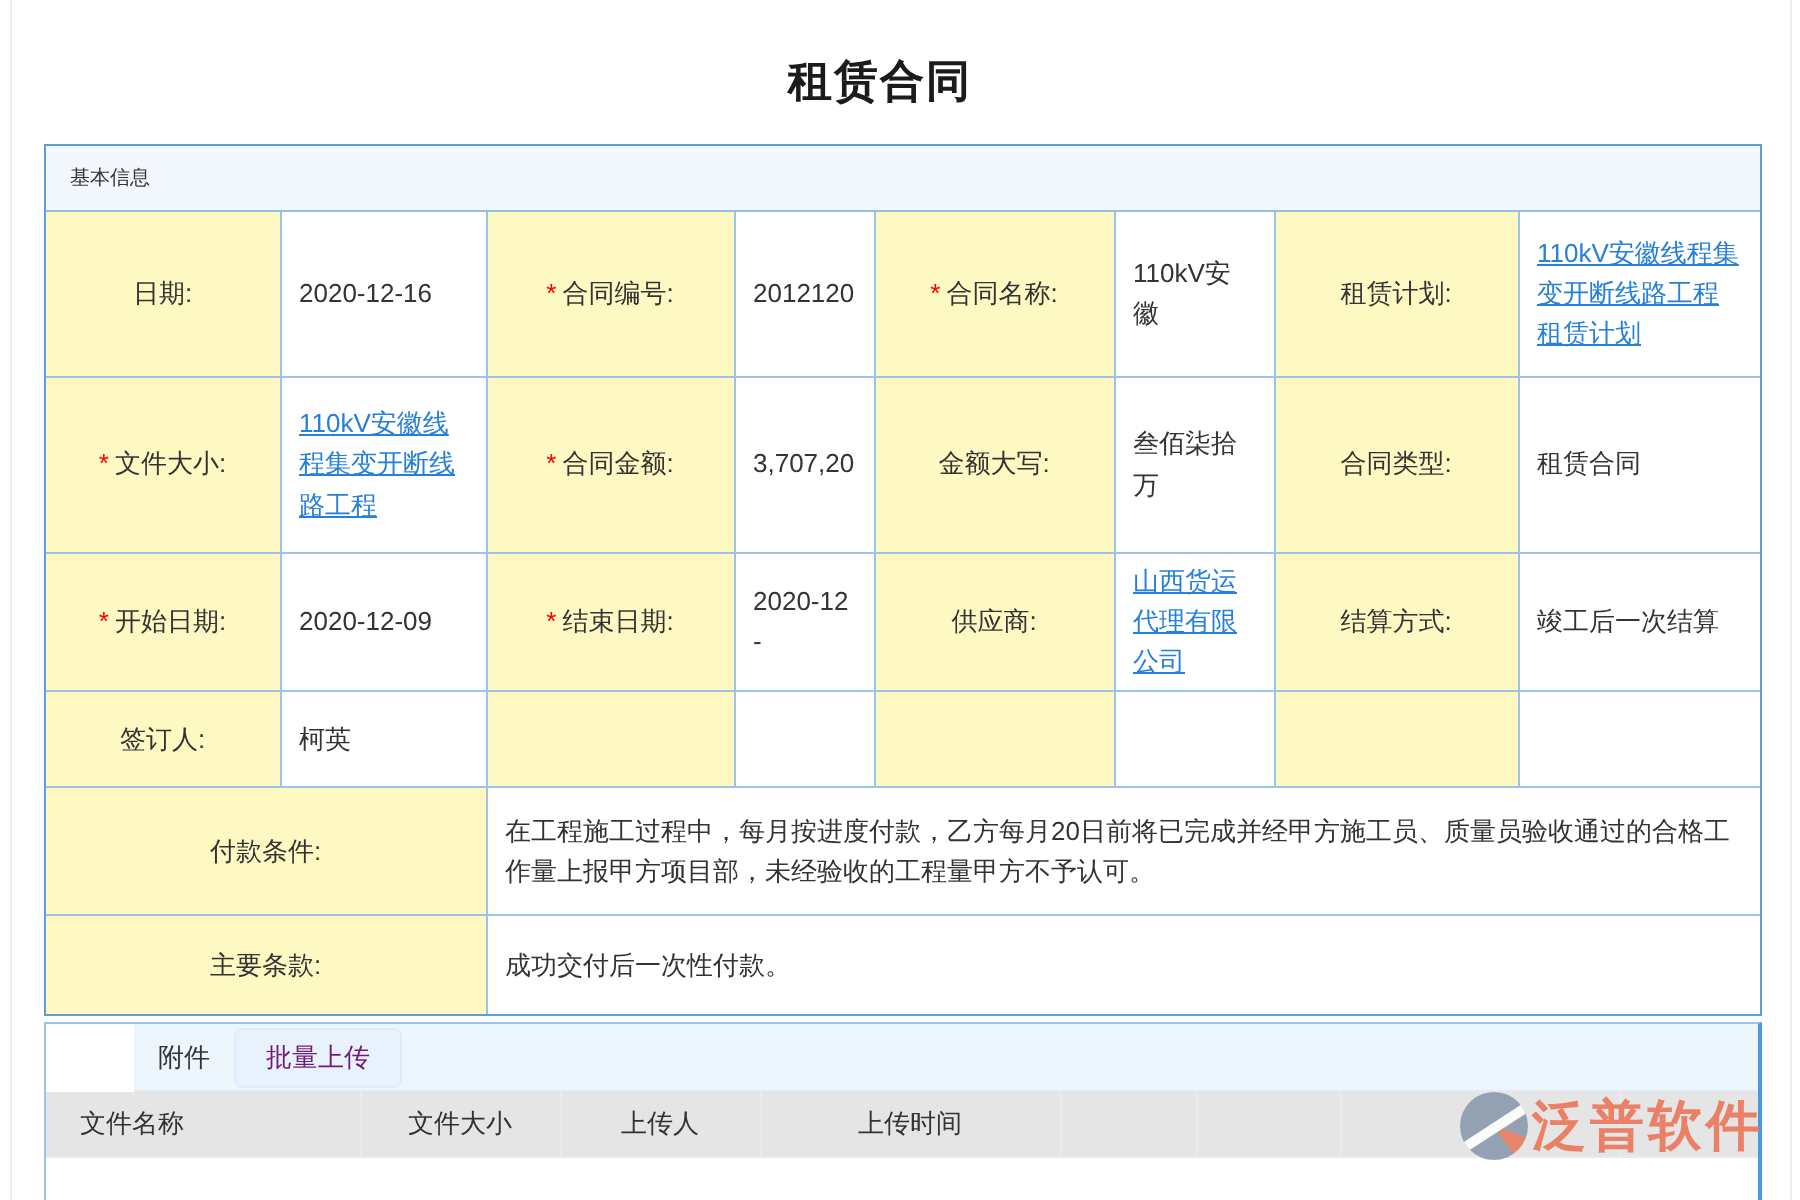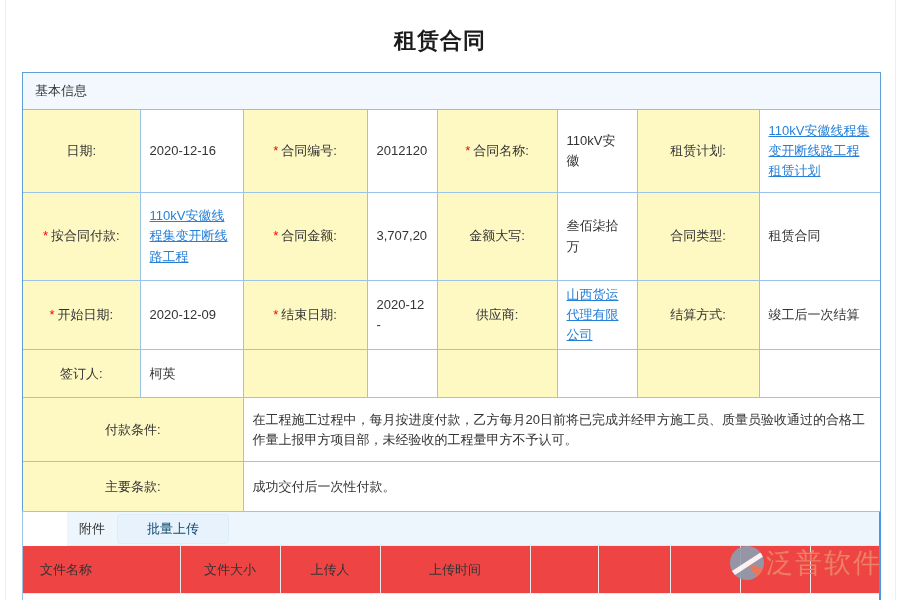--- a/index.html
+++ b/index.html
@@ -18,21 +18,21 @@
     text-align:center;font-size:22px;font-weight:bold;color:#1b1b1b;letter-spacing:1px;
   }
 
   
   .main-box{
     position:absolute;left:22px;top:72px;width:857px;
     border:1px solid #5f9ed6;background:#fff;box-sizing:content-box;
   }
   .section-header{
     background:#f2f8fd;border-bottom:1px solid #93bee6;
-    padding:9px 12px;font-size:13px;color:#333;
+    padding:9px 12px;font-size:10px;color:#333;
   }
   table.info-table{
     width:100%;border-collapse:collapse;table-layout:fixed;
     font-size:13px;color:#333;
   }
   .info-table td{
     border:1px solid #9cc3e8;padding:4px 9px;vertical-align:middle;line-height:1.55;
     word-break:break-all;
   }
   .info-table td:first-child{border-left:0;}
@@ -51,47 +51,47 @@
   .attach-box{
     position:absolute;left:22px;top:511px;width:856px;height:110px;
     border:1px solid #9cc3e8;border-right:2px solid #4a97e3;background:#fff;
   }
   .attach-header{
     display:flex;align-items:center;gap:12px;height:34px;box-sizing:border-box;
     background:#eef6fd;border-bottom:1px solid #e3eaf2;padding:0 12px;
     font-size:13px;color:#333;margin-left:44px;
   }
   .batch-btn{
-    background:#e7f2fd;color:#0c4a6e;border:1px solid #ddecfb;border-radius:4px;
-    padding:5px 29px;font-size:13px;cursor:pointer;
+    background:#e7f2fd;color:#701a75;border:1px solid #ddecfb;border-radius:4px;
+    padding:5px 15px;font-size:13px;cursor:pointer;
     font-family:"Liberation Sans","DejaVu Sans",sans-serif;
   }
   table.file-table{
     width:100%;border-collapse:collapse;table-layout:fixed;font-size:13px;color:#333;
   }
   .file-table td{
-    border:1px solid #eaeaea;height:47px;padding:0 4px;text-align:center;background:#ef4444;
+    border:1px solid #eaeaea;height:32px;padding:0 4px;text-align:center;background:#e5e5e5;
   }
   .file-table td:first-child{border-left:0;text-align:left;padding-left:17px;}
   .file-table td:last-child{border-right:0;}
   .file-table tr:first-child td{border-top:0;}
 
   
   .brand{position:absolute;right:18px;top:545px;z-index:5;}
   .brand-row{display:flex;align-items:center;gap:2px;}
   .logo-icon{
     width:34px;height:34px;border-radius:50%;position:relative;overflow:hidden;flex:0 0 auto;
     background:conic-gradient(from 30deg,#8e9cae 0 22%,#e87d60 22% 32%,#8e9cae 32% 100%);
     opacity:.92;
   }
   .logo-icon::after{
     content:'';position:absolute;left:-6px;top:15px;width:48px;height:5px;
     background:#fff;transform:rotate(-33deg);
   }
-  .brand-name{font-size:27px;font-weight:normal;color:#ea8066;letter-spacing:2px;}
+  .brand-name{font-size:27px;font-weight:bold;color:#ea8066;letter-spacing:2px;}
   .brand-url{font-size:13px;font-weight:bold;color:#e87d60;text-align:center;margin-top:-3px;}
 </style>
 </head>
 <body>
 
 <div class="edge left"></div>
 <div class="edge right"></div>
 
 <h1 class="page-title">租赁合同</h1>
 
@@ -113,21 +113,21 @@
       <td class="lbl"><span>日期:</span></td>
       <td class="val">2020-12-16</td>
       <td class="lbl"><span class="req">*</span><span>合同编号:</span></td>
       <td class="val">2012120</td>
       <td class="lbl"><span class="req">*</span><span>合同名称:</span></td>
       <td class="val">110kV安徽</td>
       <td class="lbl"><span>租赁计划:</span></td>
       <td class="val"><a class="link">110kV安徽线程集变开断线路工程租赁计划</a></td>
     </tr>
     <tr class="r2">
-      <td class="lbl"><span class="req">*</span><span>按合同付款:</span></td>
+      <td class="lbl"><span class="req">*</span><span>文件大小:</span></td>
       <td class="val"><a class="link">110kV安徽线程集变开断线路工程</a></td>
       <td class="lbl"><span class="req">*</span><span>合同金额:</span></td>
       <td class="val">3,707,20</td>
       <td class="lbl"><span>金额大写:</span></td>
       <td class="val">叁佰柒拾万</td>
       <td class="lbl"><span>合同类型:</span></td>
       <td class="val">租赁合同</td>
     </tr>
     <tr class="r3">
       <td class="lbl"><span class="req">*</span><span>开始日期:</span></td>

